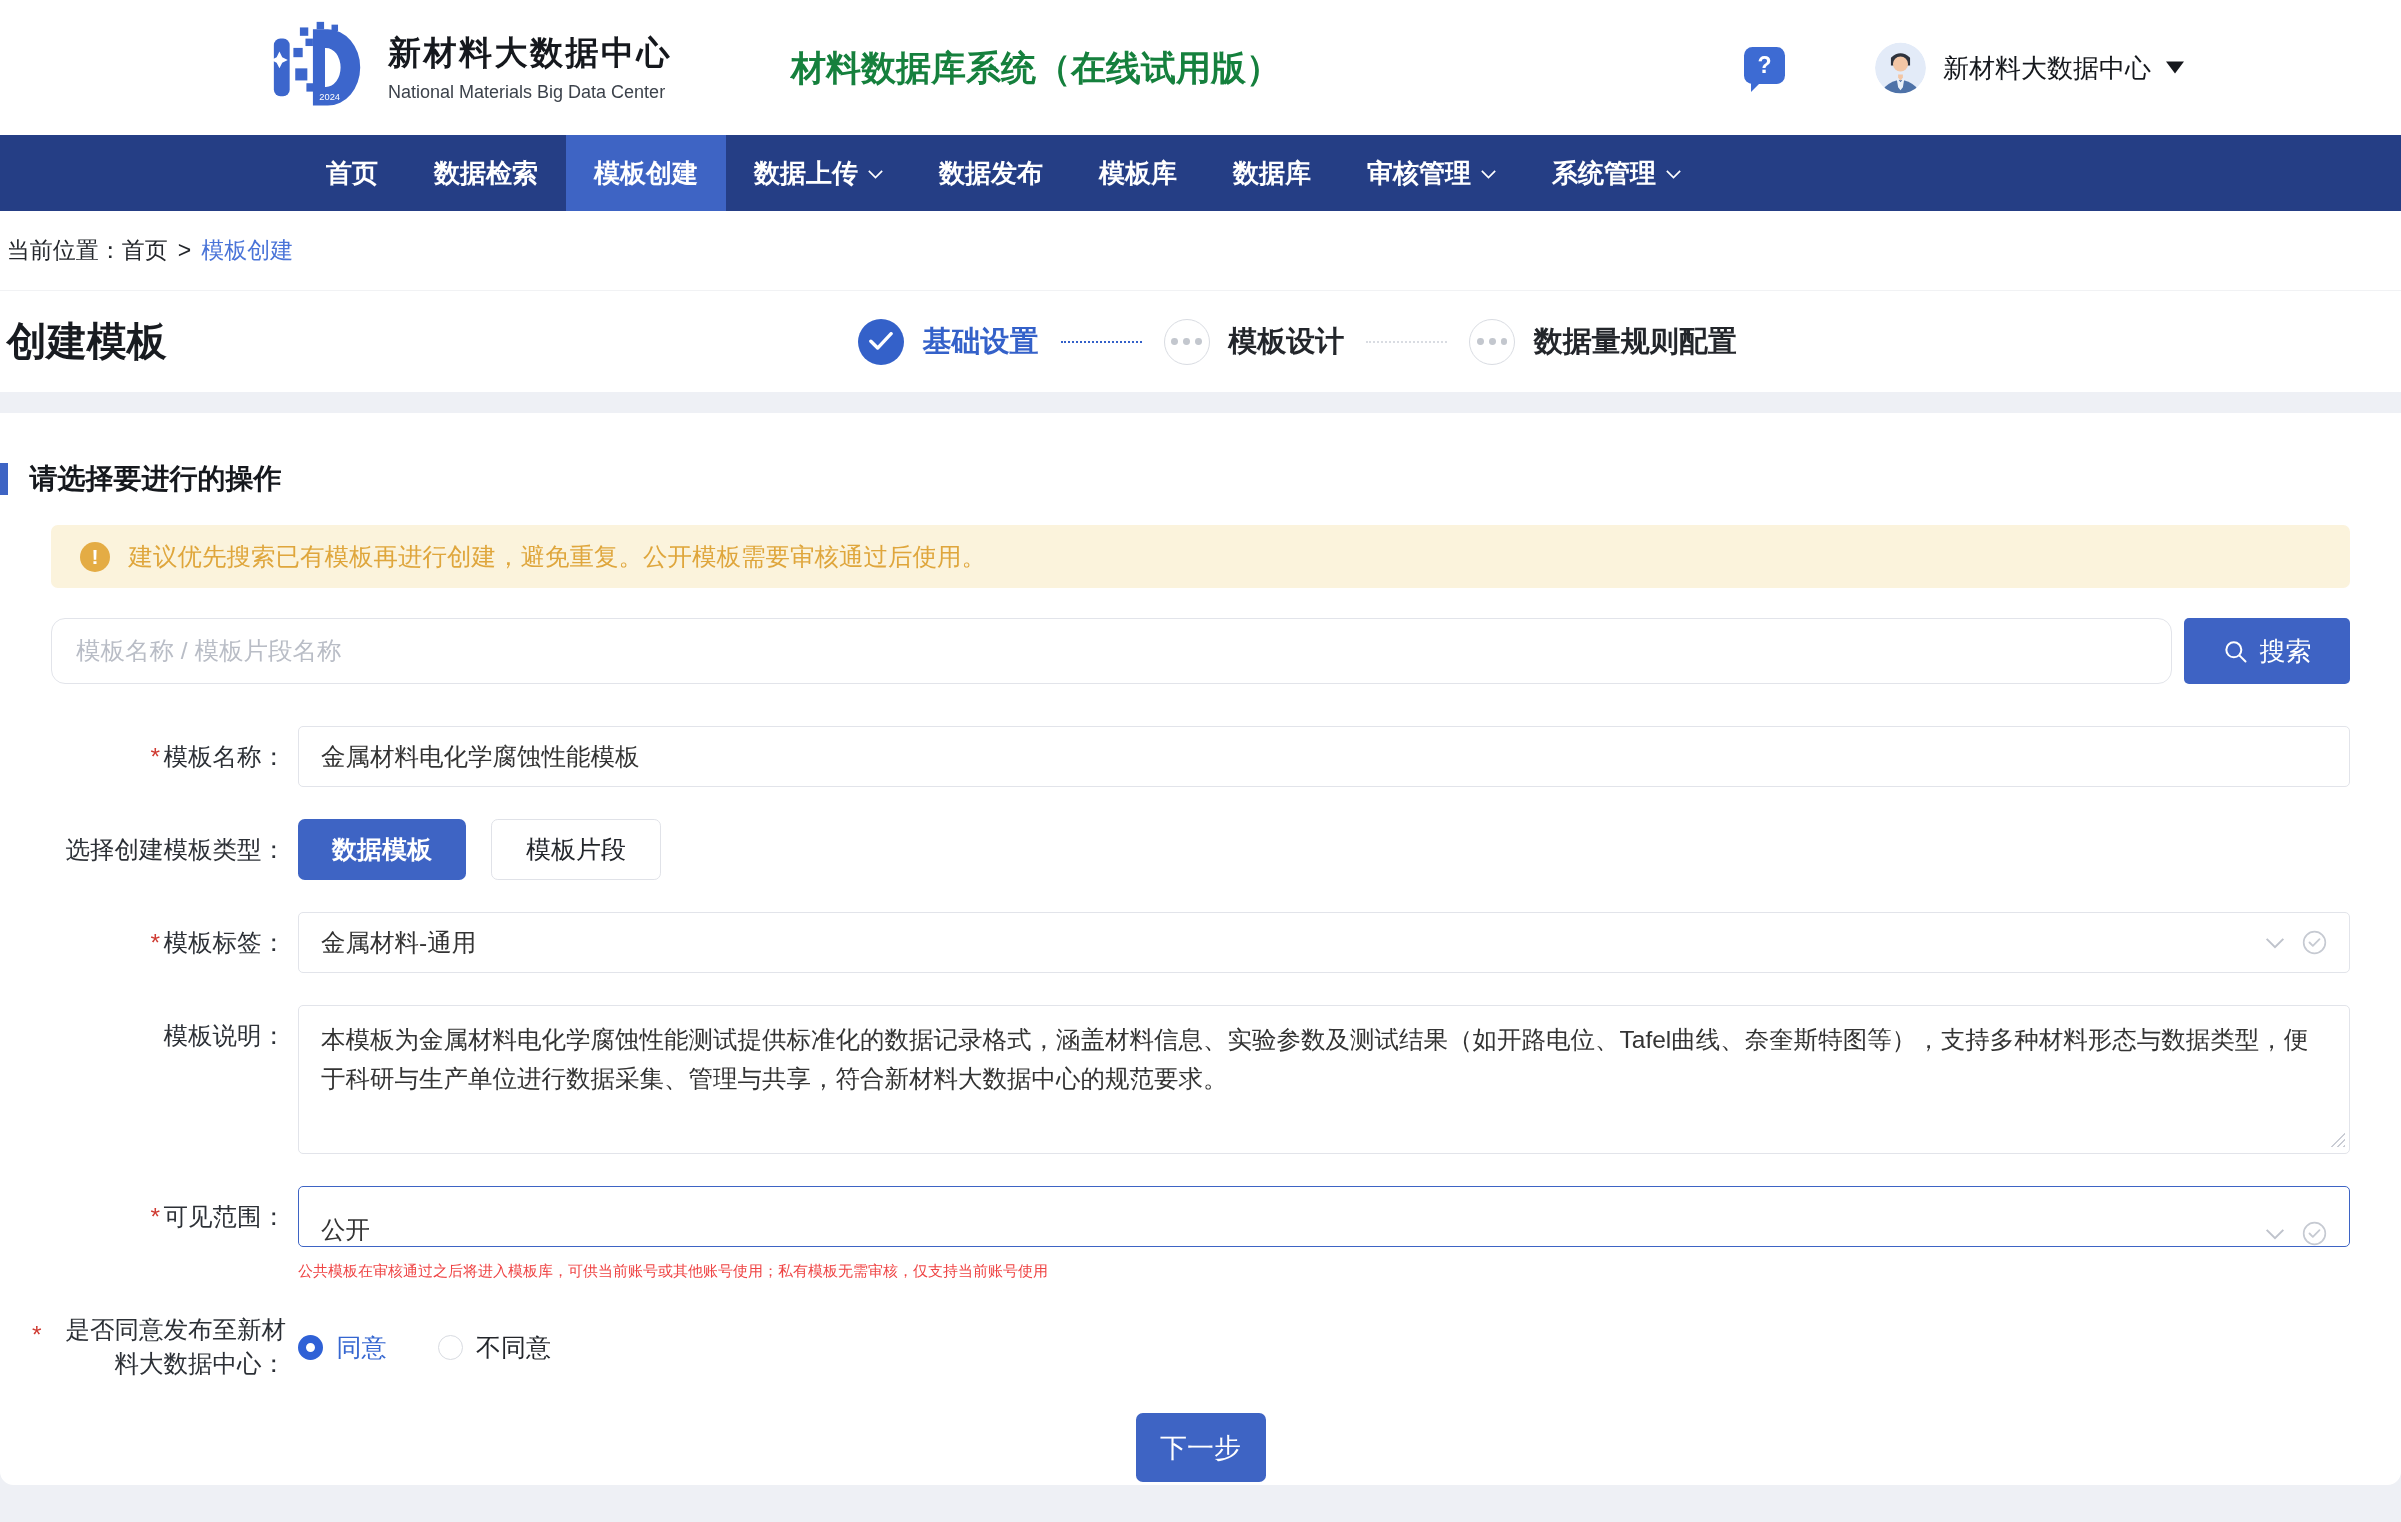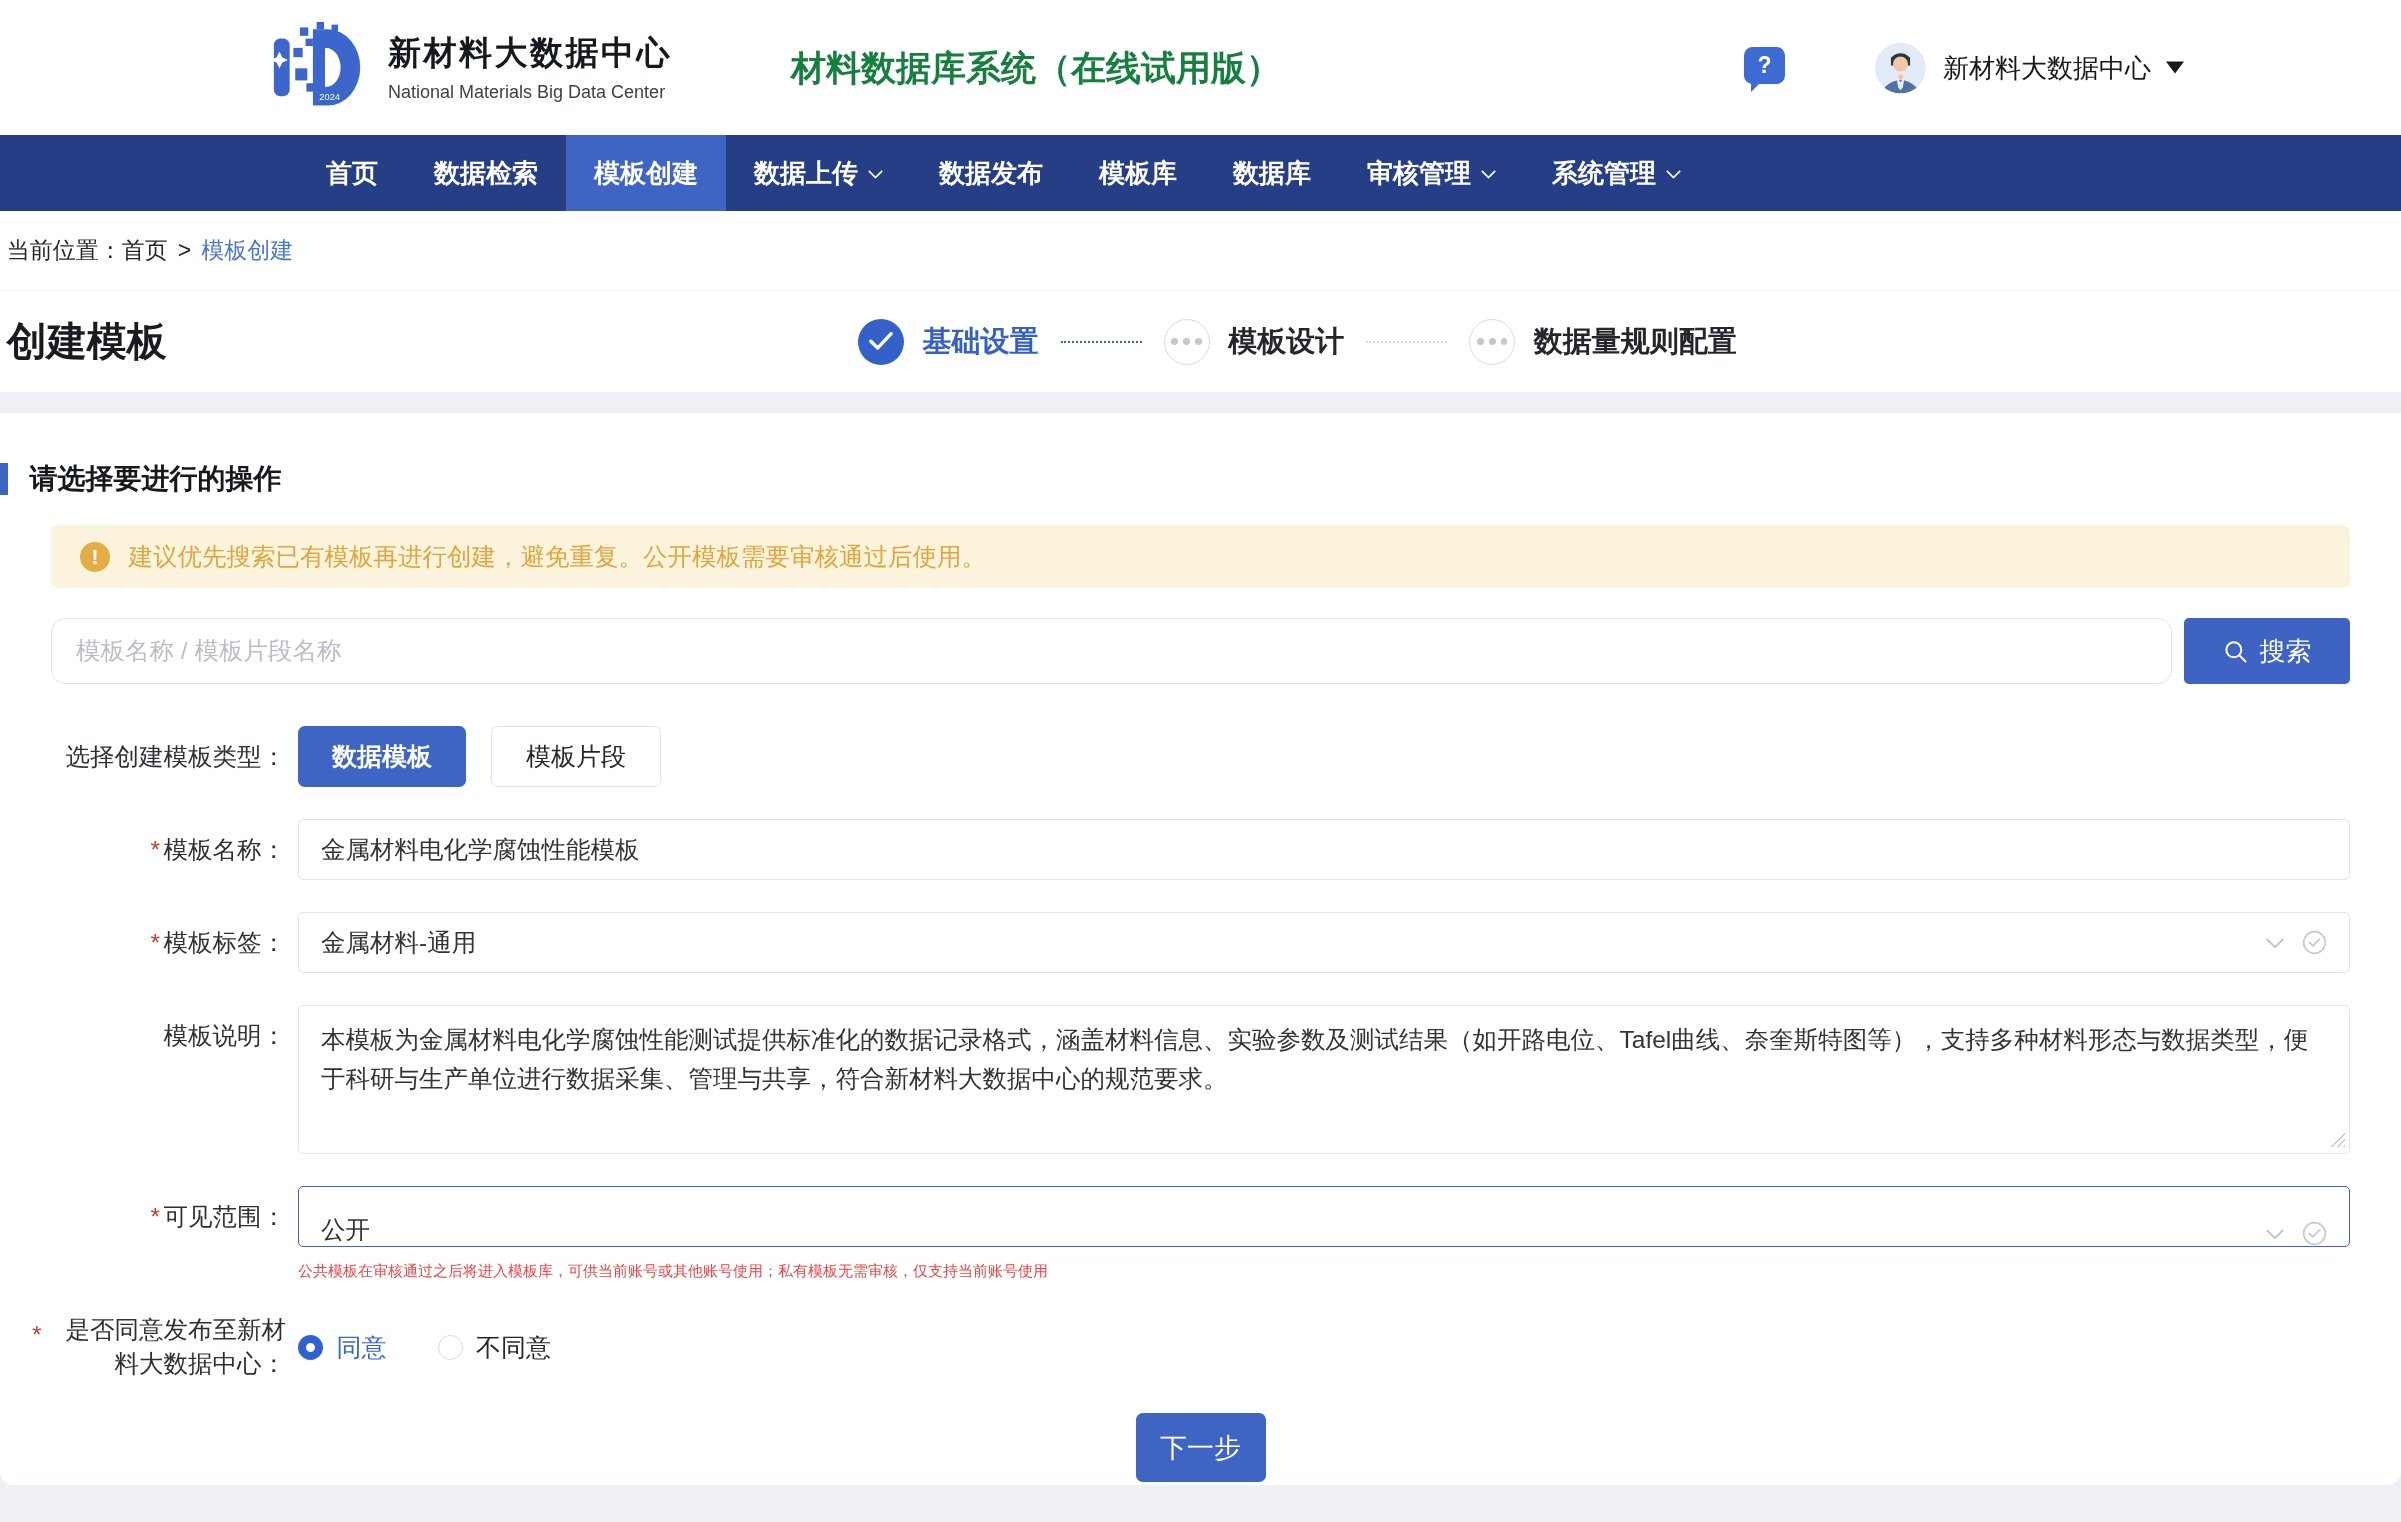--- a/index.html
+++ b/index.html
@@ -273,31 +273,31 @@
         <circle cx="13" cy="13" r="9" fill="none" stroke="#fff" stroke-width="2.4"></circle>
         <path d="M20 20 l7 7" stroke="#fff" stroke-width="2.4" stroke-linecap="round"></path>
       </svg>
       <span>搜索</span>
     </button>
   </div>
 
   <div class="form">
 
     <div class="frow">
+      <div class="flabel"><span class="req">*</span><span>模板名称：</span></div>
+      <div class="fcontrol">
+        <input class="text-input" type="text" value="金属材料电化学腐蚀性能模板" style="">
+      </div>
+    </div>
+
+    <div class="frow">
       <div class="flabel">选择创建模板类型：</div>
       <div class="fcontrol type-btns">
         <button class="btn-type active">数据模板</button>
         <button class="btn-type plain">模板片段</button>
-      </div>
-    </div>
-
-    <div class="frow">
-      <div class="flabel"><span class="req">*</span><span>模板名称：</span></div>
-      <div class="fcontrol">
-        <input class="text-input" type="text" value="金属材料电化学腐蚀性能模板" style="">
       </div>
     </div>
 
     <div class="frow">
       <div class="flabel"><span class="req">*</span><span>模板标签：</span></div>
       <div class="fcontrol">
         <div class="select">
           <span>金属材料-通用</span>
           <span class="select-icons">
             <svg width="20" height="12" viewBox="0 0 24 14">

